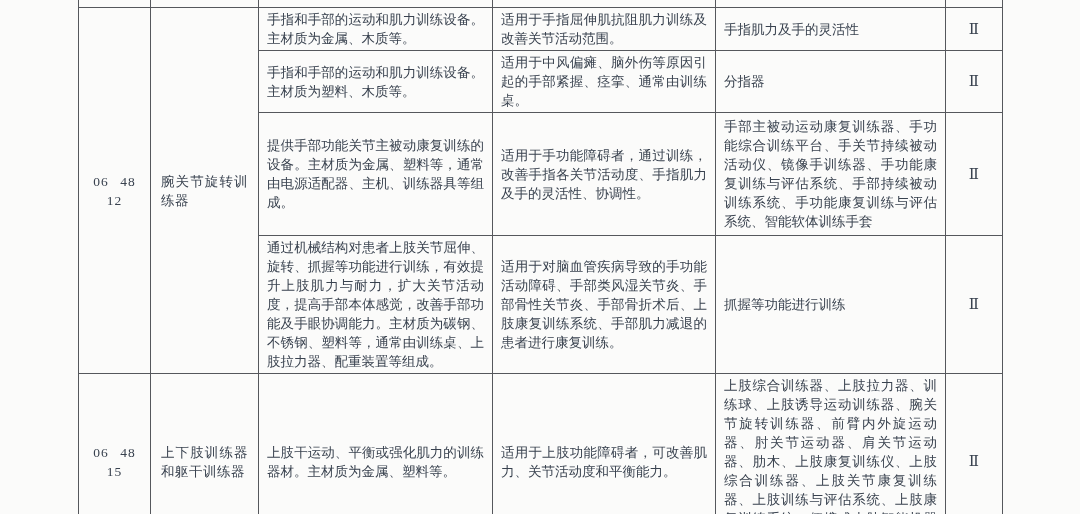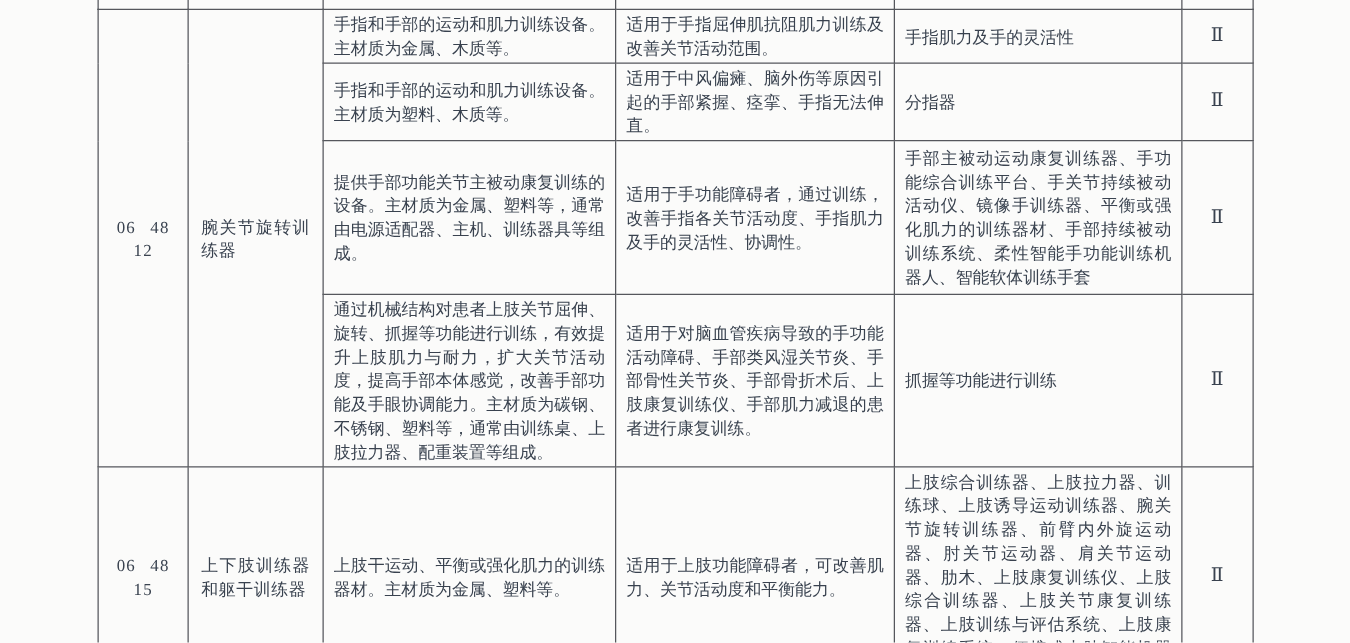--- a/index.html
+++ b/index.html
@@ -83,33 +83,33 @@
       <tr class="rh1">
         <td class="c-code" rowspan="4">06 48 12</td>
         <td class="c-cat" rowspan="4">腕关节旋转训练器</td>
         <td class="c-desc">手指和手部的运动和肌力训练设备。主材质为金属、木质等。</td>
         <td class="c-use">适用于手指屈伸肌抗阻肌力训练及改善关节活动范围。</td>
         <td class="c-prod">手指肌力及手的灵活性</td>
         <td class="c-class">Ⅱ</td>
       </tr>
       <tr class="rh2">
         <td class="c-desc">手指和手部的运动和肌力训练设备。主材质为塑料、木质等。</td>
-        <td class="c-use">适用于中风偏瘫、脑外伤等原因引起的手部紧握、痉挛、手指无法伸直。</td>
+        <td class="c-use">适用于中风偏瘫、脑外伤等原因引起的手部紧握、痉挛、通常由训练桌。</td>
         <td class="c-prod">分指器</td>
         <td class="c-class">Ⅱ</td>
       </tr>
       <tr class="rh3">
         <td class="c-desc">提供手部功能关节主被动康复训练的设备。主材质为金属、塑料等，通常由电源适配器、主机、训练器具等组成。</td>
         <td class="c-use">适用于手功能障碍者，通过训练，改善手指各关节活动度、手指肌力及手的灵活性、协调性。</td>
-        <td class="c-prod">手部主被动运动康复训练器、手功能综合训练平台、手关节持续被动活动仪、镜像手训练器、平衡或强化肌力的训练器材、手部持续被动训练系统、柔性智能手功能训练机器人、智能软体训练手套</td>
+        <td class="c-prod">手部主被动运动康复训练器、手功能综合训练平台、手关节持续被动活动仪、镜像手训练器、手功能康复训练与评估系统、手部持续被动训练系统、手功能康复训练与评估系统、智能软体训练手套</td>
         <td class="c-class">Ⅱ</td>
       </tr>
       <tr class="rh4">
         <td class="c-desc">通过机械结构对患者上肢关节屈伸、旋转、抓握等功能进行训练，有效提升上肢肌力与耐力，扩大关节活动度，提高手部本体感觉，改善手部功能及手眼协调能力。主材质为碳钢、不锈钢、塑料等，通常由训练桌、上肢拉力器、配重装置等组成。</td>
-        <td class="c-use">适用于对脑血管疾病导致的手功能活动障碍、手部类风湿关节炎、手部骨性关节炎、手部骨折术后、上肢康复训练仪、手部肌力减退的患者进行康复训练。</td>
+        <td class="c-use">适用于对脑血管疾病导致的手功能活动障碍、手部类风湿关节炎、手部骨性关节炎、手部骨折术后、上肢康复训练系统、手部肌力减退的患者进行康复训练。</td>
         <td class="c-prod">抓握等功能进行训练</td>
         <td class="c-class">Ⅱ</td>
       </tr>
       <tr class="rh5">
         <td class="c-code">06 48 15</td>
         <td class="c-cat">上下肢训练器和躯干训练器</td>
         <td class="c-desc">上肢干运动、平衡或强化肌力的训练器材。主材质为金属、塑料等。</td>
         <td class="c-use">适用于上肢功能障碍者，可改善肌力、关节活动度和平衡能力。</td>
         <td class="c-prod">上肢综合训练器、上肢拉力器、训练球、上肢诱导运动训练器、腕关节旋转训练器、前臂内外旋运动器、肘关节运动器、肩关节运动器、肋木、上肢康复训练仪、上肢综合训练器、上肢关节康复训练器、上肢训练与评估系统、上肢康复训练系统、便携式上肢智能机器人</td>
         <td class="c-class">Ⅱ</td>

